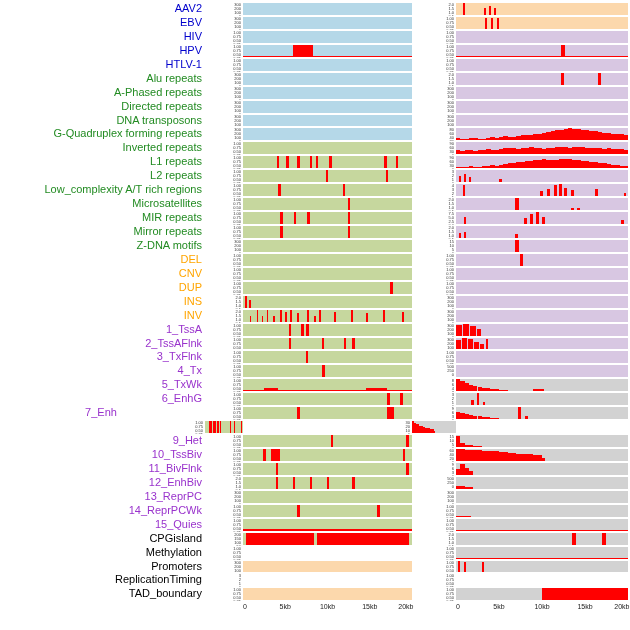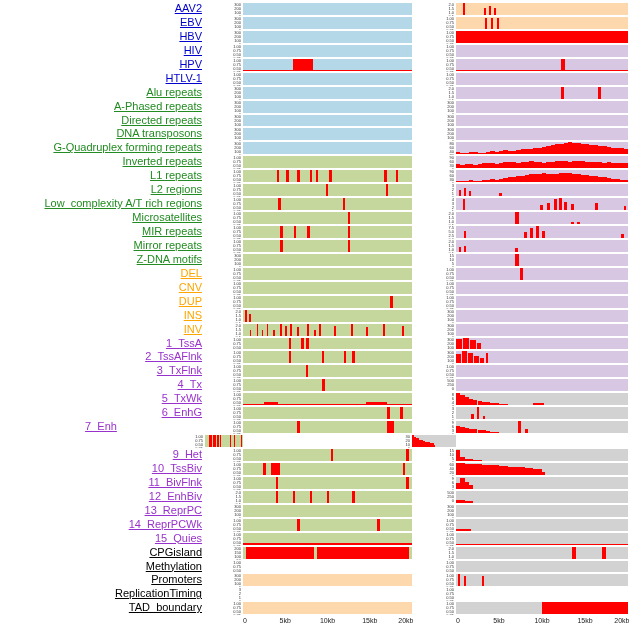--- a/index.html
+++ b/index.html
@@ -5,21 +5,21 @@
   html,body{margin:0;padding:0;}
   body{
     width:630px;height:630px;background:#ffffff;overflow:hidden;
     font-family:"Liberation Sans", sans-serif;
   }
   #figure{position:relative;padding-top:2px;}
   .grid-row{display:grid;grid-template-columns:205px 38px 169px 44px 172px;}
   .row{height:13.95px;}
   .label{
     font-size:11px;line-height:13.95px;text-align:right;padding-right:3px;
-    white-space:nowrap;overflow:hidden;text-decoration:underline;
+    white-space:nowrap;overflow:hidden;
   }
   .yticks{
     display:flex;flex-direction:column;justify-content:space-between;
     align-items:flex-end;padding:1px 2px 1px 0;font-size:4px;line-height:1;
     color:#333;overflow:hidden;
   }
   .panel{position:relative;margin:1px 0;overflow:hidden;}
   .bar{position:absolute;bottom:0;}
   #axis-row{height:15px;}
   .ruler{position:relative;font-size:7px;color:#222;}
@@ -66,39 +66,20 @@
         <div class="yticks">
           <span>1.00</span>
           <span>0.75</span>
           <span>0.50</span>
           <span>0.25</span>
         </div>
         <div class="panel" style="background: rgb(252, 216, 172);">
           <div class="bar" style="left: 17%; width: 1.25%; height: 95%; background: rgb(255, 0, 0);"></div>
           <div class="bar" style="left: 20.5%; width: 1.25%; height: 95%; background: rgb(255, 0, 0);"></div>
           <div class="bar" style="left: 24%; width: 1.25%; height: 95%; background: rgb(255, 0, 0);"></div>
-        </div>
-      </div>
-      <div class="grid-row row">
-        <div class="label" style="color: rgb(0, 0, 204);">HBV</div>
-        <div class="yticks">
-          <span>300</span>
-          <span>200</span>
-          <span>100</span>
-          <span>0</span>
-        </div>
-        <div class="panel" style="background: rgb(181, 216, 232);"></div>
-        <div class="yticks">
-          <span>1.00</span>
-          <span>0.75</span>
-          <span>0.50</span>
-          <span>0.25</span>
-        </div>
-        <div class="panel" style="background: rgb(252, 216, 172);">
-          <div class="bar" style="left: 0%; width: 100%; height: 100%; background: rgb(255, 0, 0);"></div>
         </div>
       </div>
       <div class="grid-row row">
         <div class="label" style="color: rgb(0, 0, 204);">HIV</div>
         <div class="yticks">
           <span>1.00</span>
           <span>0.75</span>
           <span>0.50</span>
           <span>0.25</span>
         </div>
@@ -399,21 +380,21 @@
           <div class="bar" style="left: 82.5%; width: 2.6%; height: 45%; background: rgb(255, 0, 0);"></div>
           <div class="bar" style="left: 85%; width: 2.6%; height: 40%; background: rgb(255, 0, 0);"></div>
           <div class="bar" style="left: 87.5%; width: 2.6%; height: 35%; background: rgb(255, 0, 0);"></div>
           <div class="bar" style="left: 90%; width: 2.6%; height: 30%; background: rgb(255, 0, 0);"></div>
           <div class="bar" style="left: 92.5%; width: 2.6%; height: 25%; background: rgb(255, 0, 0);"></div>
           <div class="bar" style="left: 95%; width: 2.6%; height: 20%; background: rgb(255, 0, 0);"></div>
           <div class="bar" style="left: 97.5%; width: 2.6%; height: 16%; background: rgb(255, 0, 0);"></div>
         </div>
       </div>
       <div class="grid-row row">
-        <div class="label" style="color: rgb(34, 139, 34);">L2 regions</div>
+        <div class="label" style="color: rgb(34, 139, 34);">L2 repeats</div>
         <div class="yticks">
           <span>1.00</span>
           <span>0.75</span>
           <span>0.50</span>
           <span>0.25</span>
         </div>
         <div class="panel" style="background: rgb(198, 215, 158);">
           <div class="bar" style="left: 49%; width: 1.5%; height: 100%; background: rgb(255, 0, 0);"></div>
           <div class="bar" style="left: 84.5%; width: 1.5%; height: 100%; background: rgb(255, 0, 0);"></div>
         </div>

